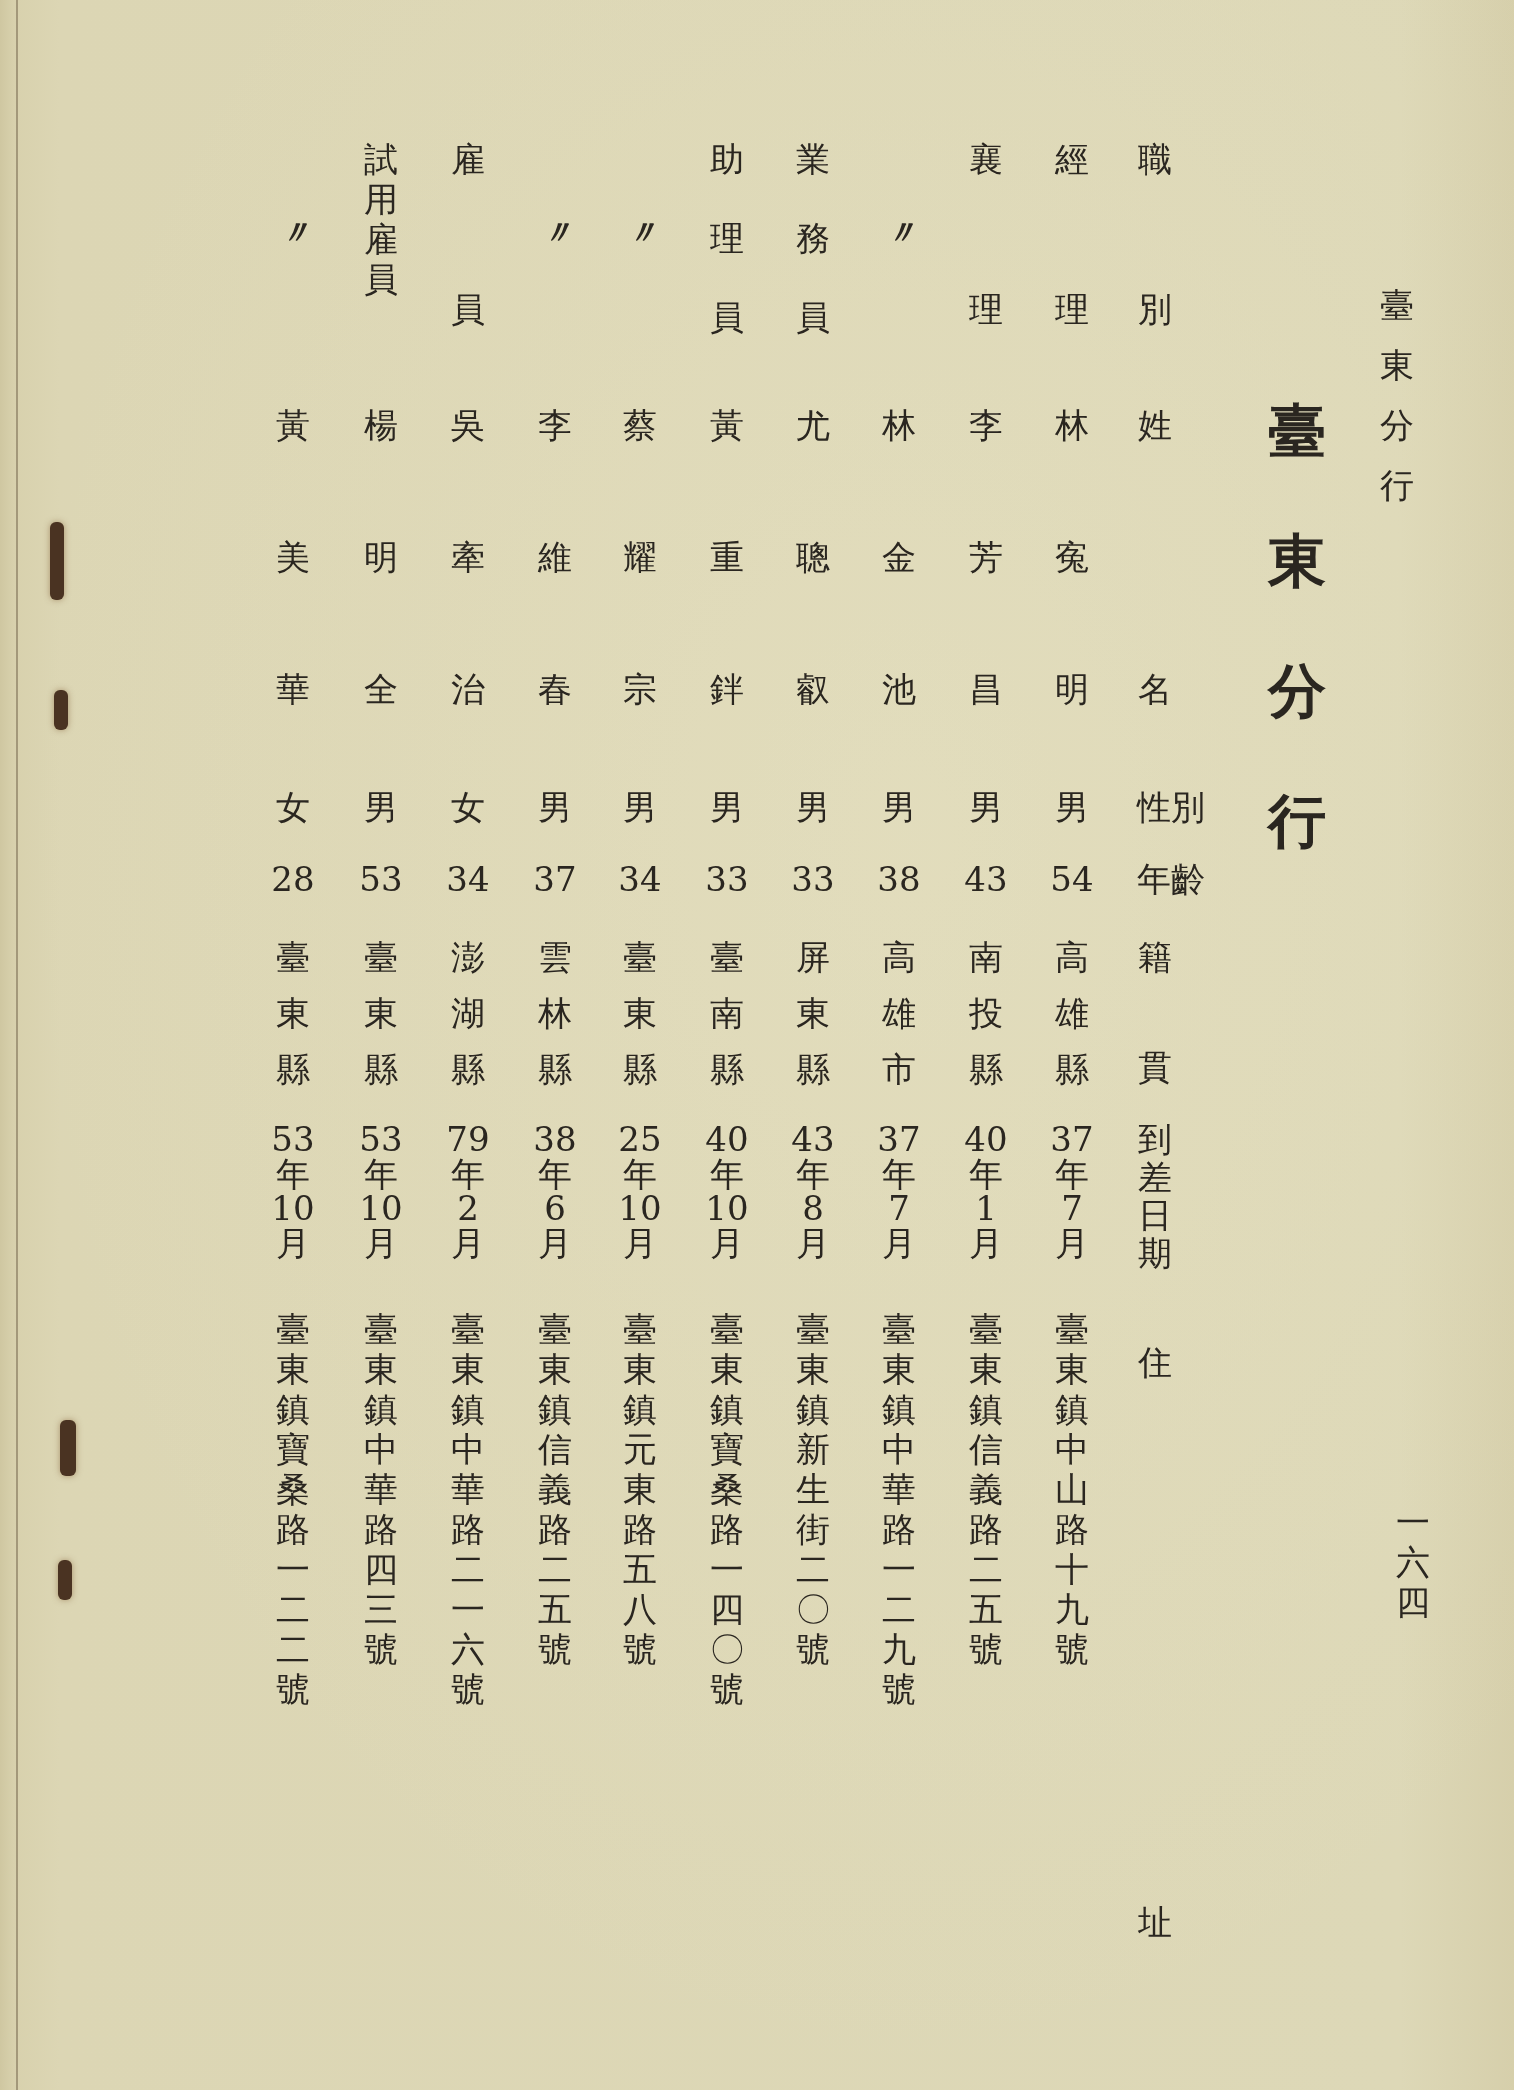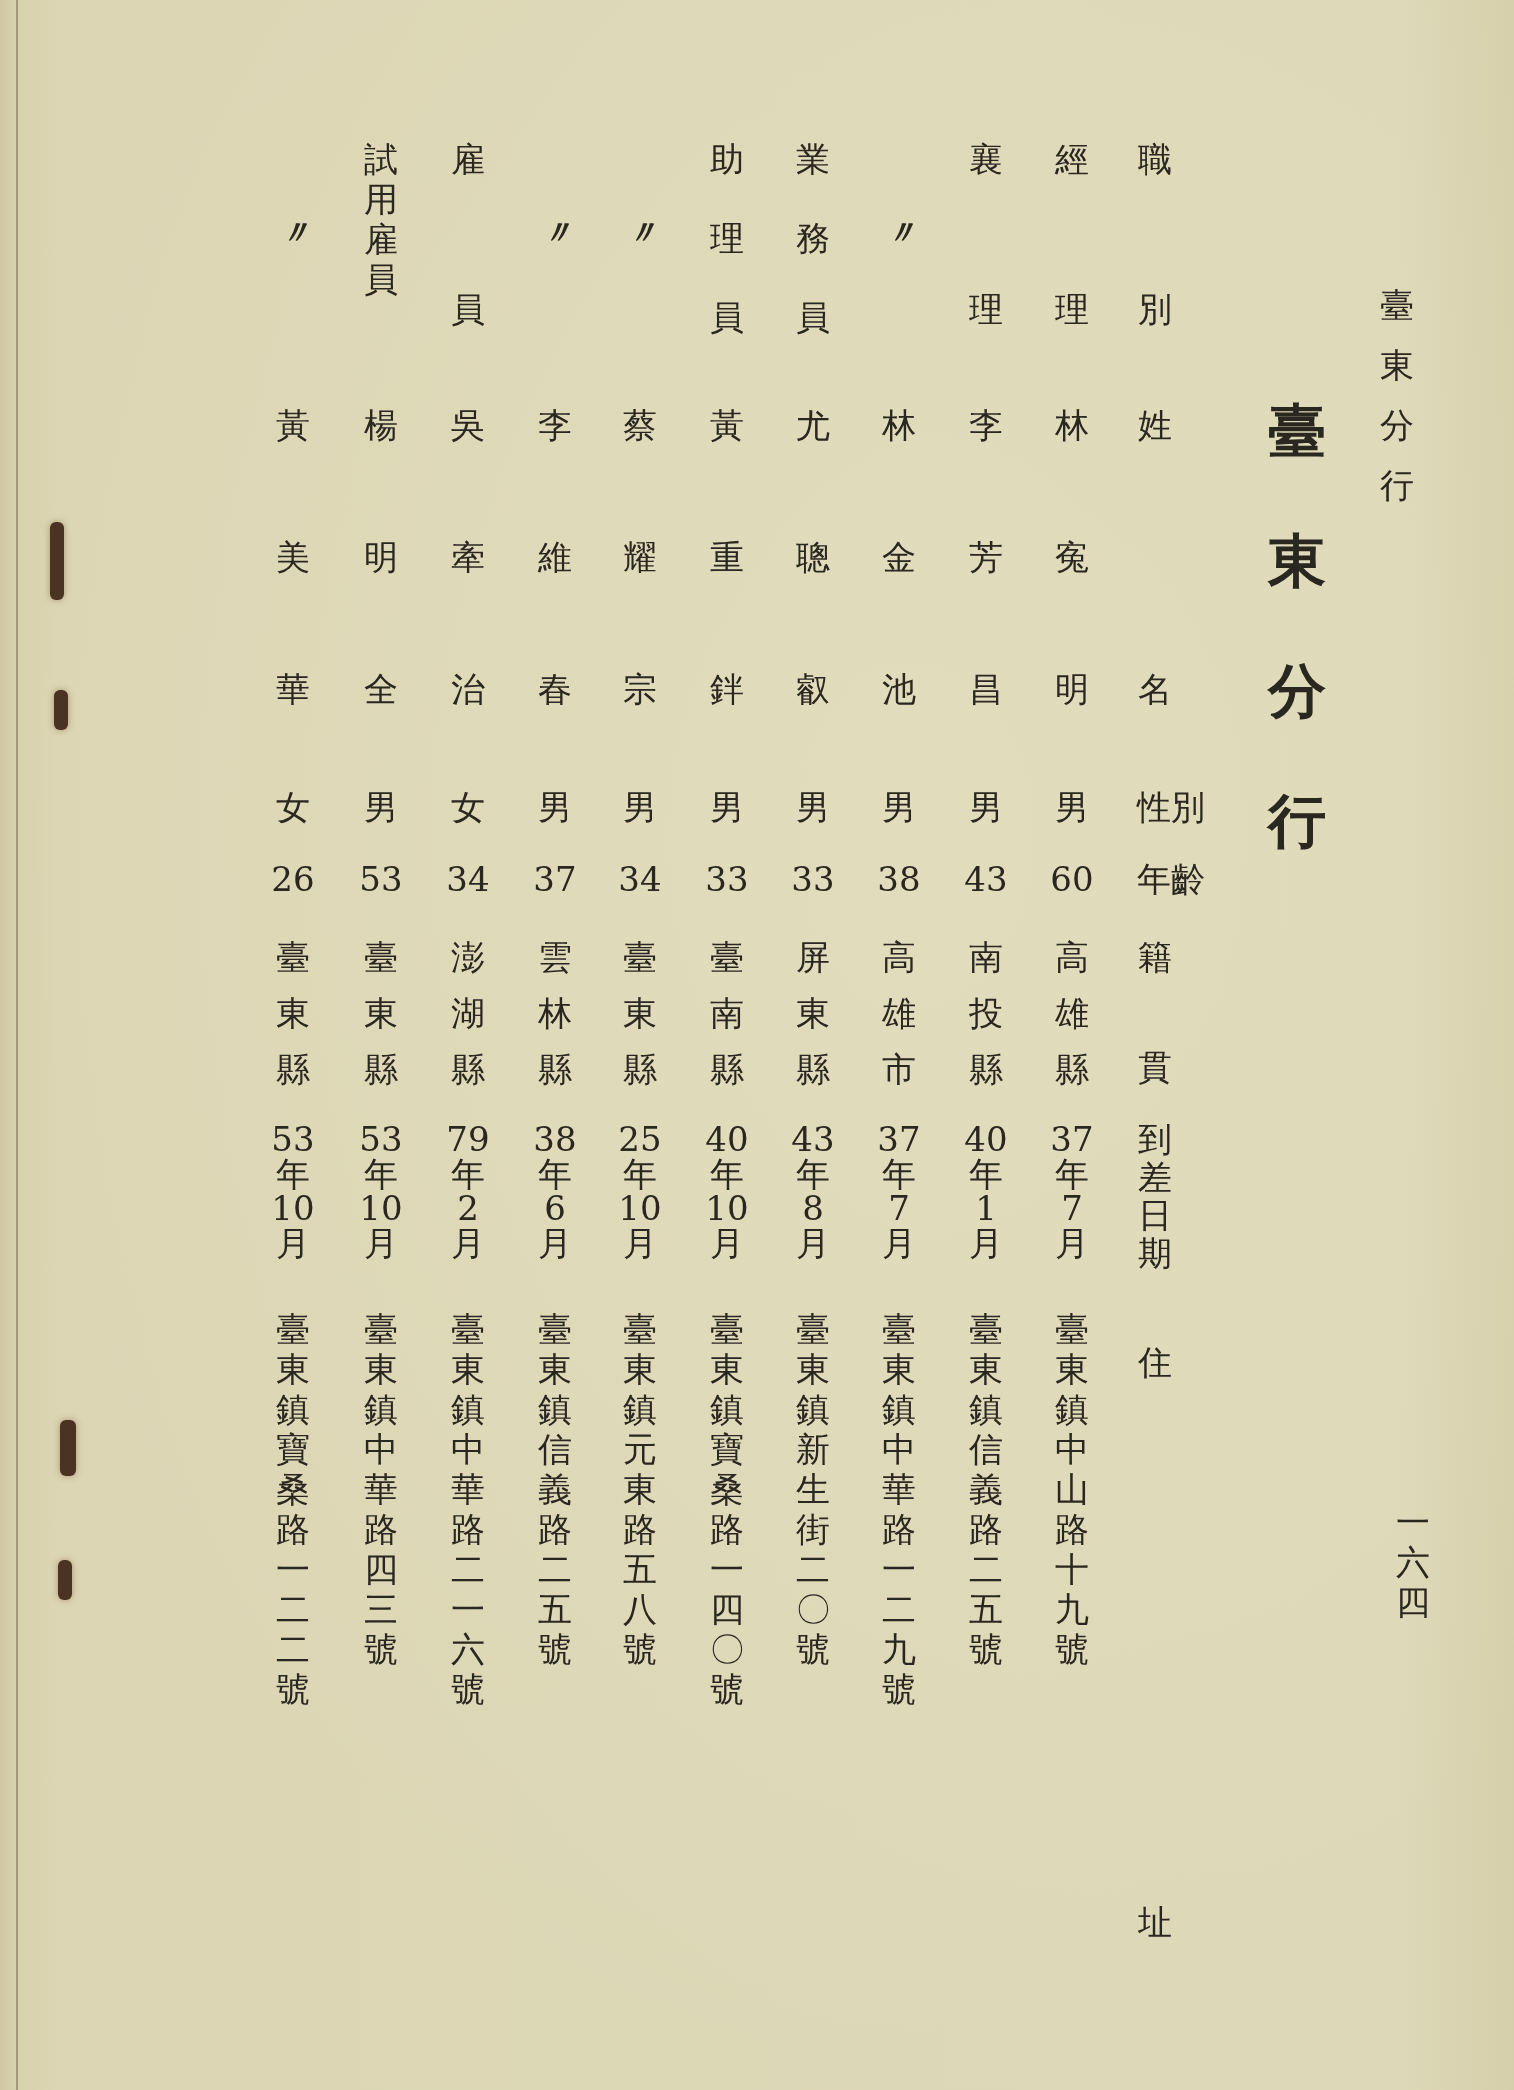--- a/index.html
+++ b/index.html
@@ -83,21 +83,21 @@
       <span class="ch" style="font-size: 34px; margin-bottom: 4px;">期</span>
     </div>
     <div class="cell" style="left: 1125px; top: 1345px;">住</div>
     <div class="cell" style="left: 1125px; top: 1905px;">址</div>
     <div class="cell" style="left: 1042px; top: 142px;">經</div>
     <div class="cell" style="left: 1042px; top: 292px;">理</div>
     <div class="cell" style="left: 1042px; top: 408px;">林</div>
     <div class="cell" style="left: 1042px; top: 540px;">寃</div>
     <div class="cell" style="left: 1042px; top: 672px;">明</div>
     <div class="cell" style="left: 1042px; top: 790px;">男</div>
-    <div class="cell" style="left: 1042px; top: 862px;">60</div>
+    <div class="cell" style="left: 1042px; top: 862px;">54</div>
     <div class="vcol " style="width: 60px; left: 1042px; top: 940px;">
       <span class="ch" style="font-size: 34px; margin-bottom: 22px;">高</span>
       <span class="ch" style="font-size: 34px; margin-bottom: 22px;">雄</span>
       <span class="ch" style="font-size: 34px; margin-bottom: 22px;">縣</span>
     </div>
     <div class="vcol date" style="width: 60px; left: 1042px; top: 1122px;">
       <span class="ch">37</span>
       <span class="ch">年</span>
       <span class="ch">7</span>
       <span class="ch">月</span>
@@ -353,21 +353,21 @@
       <span class="ch" style="font-size: 34px; margin-bottom: 6px;">路</span>
       <span class="ch" style="font-size: 34px; margin-bottom: 6px;">四</span>
       <span class="ch" style="font-size: 34px; margin-bottom: 6px;">三</span>
       <span class="ch" style="font-size: 34px; margin-bottom: 6px;">號</span>
     </div>
     <div class="cell ditto" style="left: 263px; top: 215px;">〃</div>
     <div class="cell" style="left: 263px; top: 408px;">黃</div>
     <div class="cell" style="left: 263px; top: 540px;">美</div>
     <div class="cell" style="left: 263px; top: 672px;">華</div>
     <div class="cell" style="left: 263px; top: 790px;">女</div>
-    <div class="cell" style="left: 263px; top: 862px;">26</div>
+    <div class="cell" style="left: 263px; top: 862px;">28</div>
     <div class="vcol " style="width: 60px; left: 263px; top: 940px;">
       <span class="ch" style="font-size: 34px; margin-bottom: 22px;">臺</span>
       <span class="ch" style="font-size: 34px; margin-bottom: 22px;">東</span>
       <span class="ch" style="font-size: 34px; margin-bottom: 22px;">縣</span>
     </div>
     <div class="vcol date" style="width: 60px; left: 263px; top: 1122px;">
       <span class="ch">53</span>
       <span class="ch">年</span>
       <span class="ch">10</span>
       <span class="ch">月</span>

